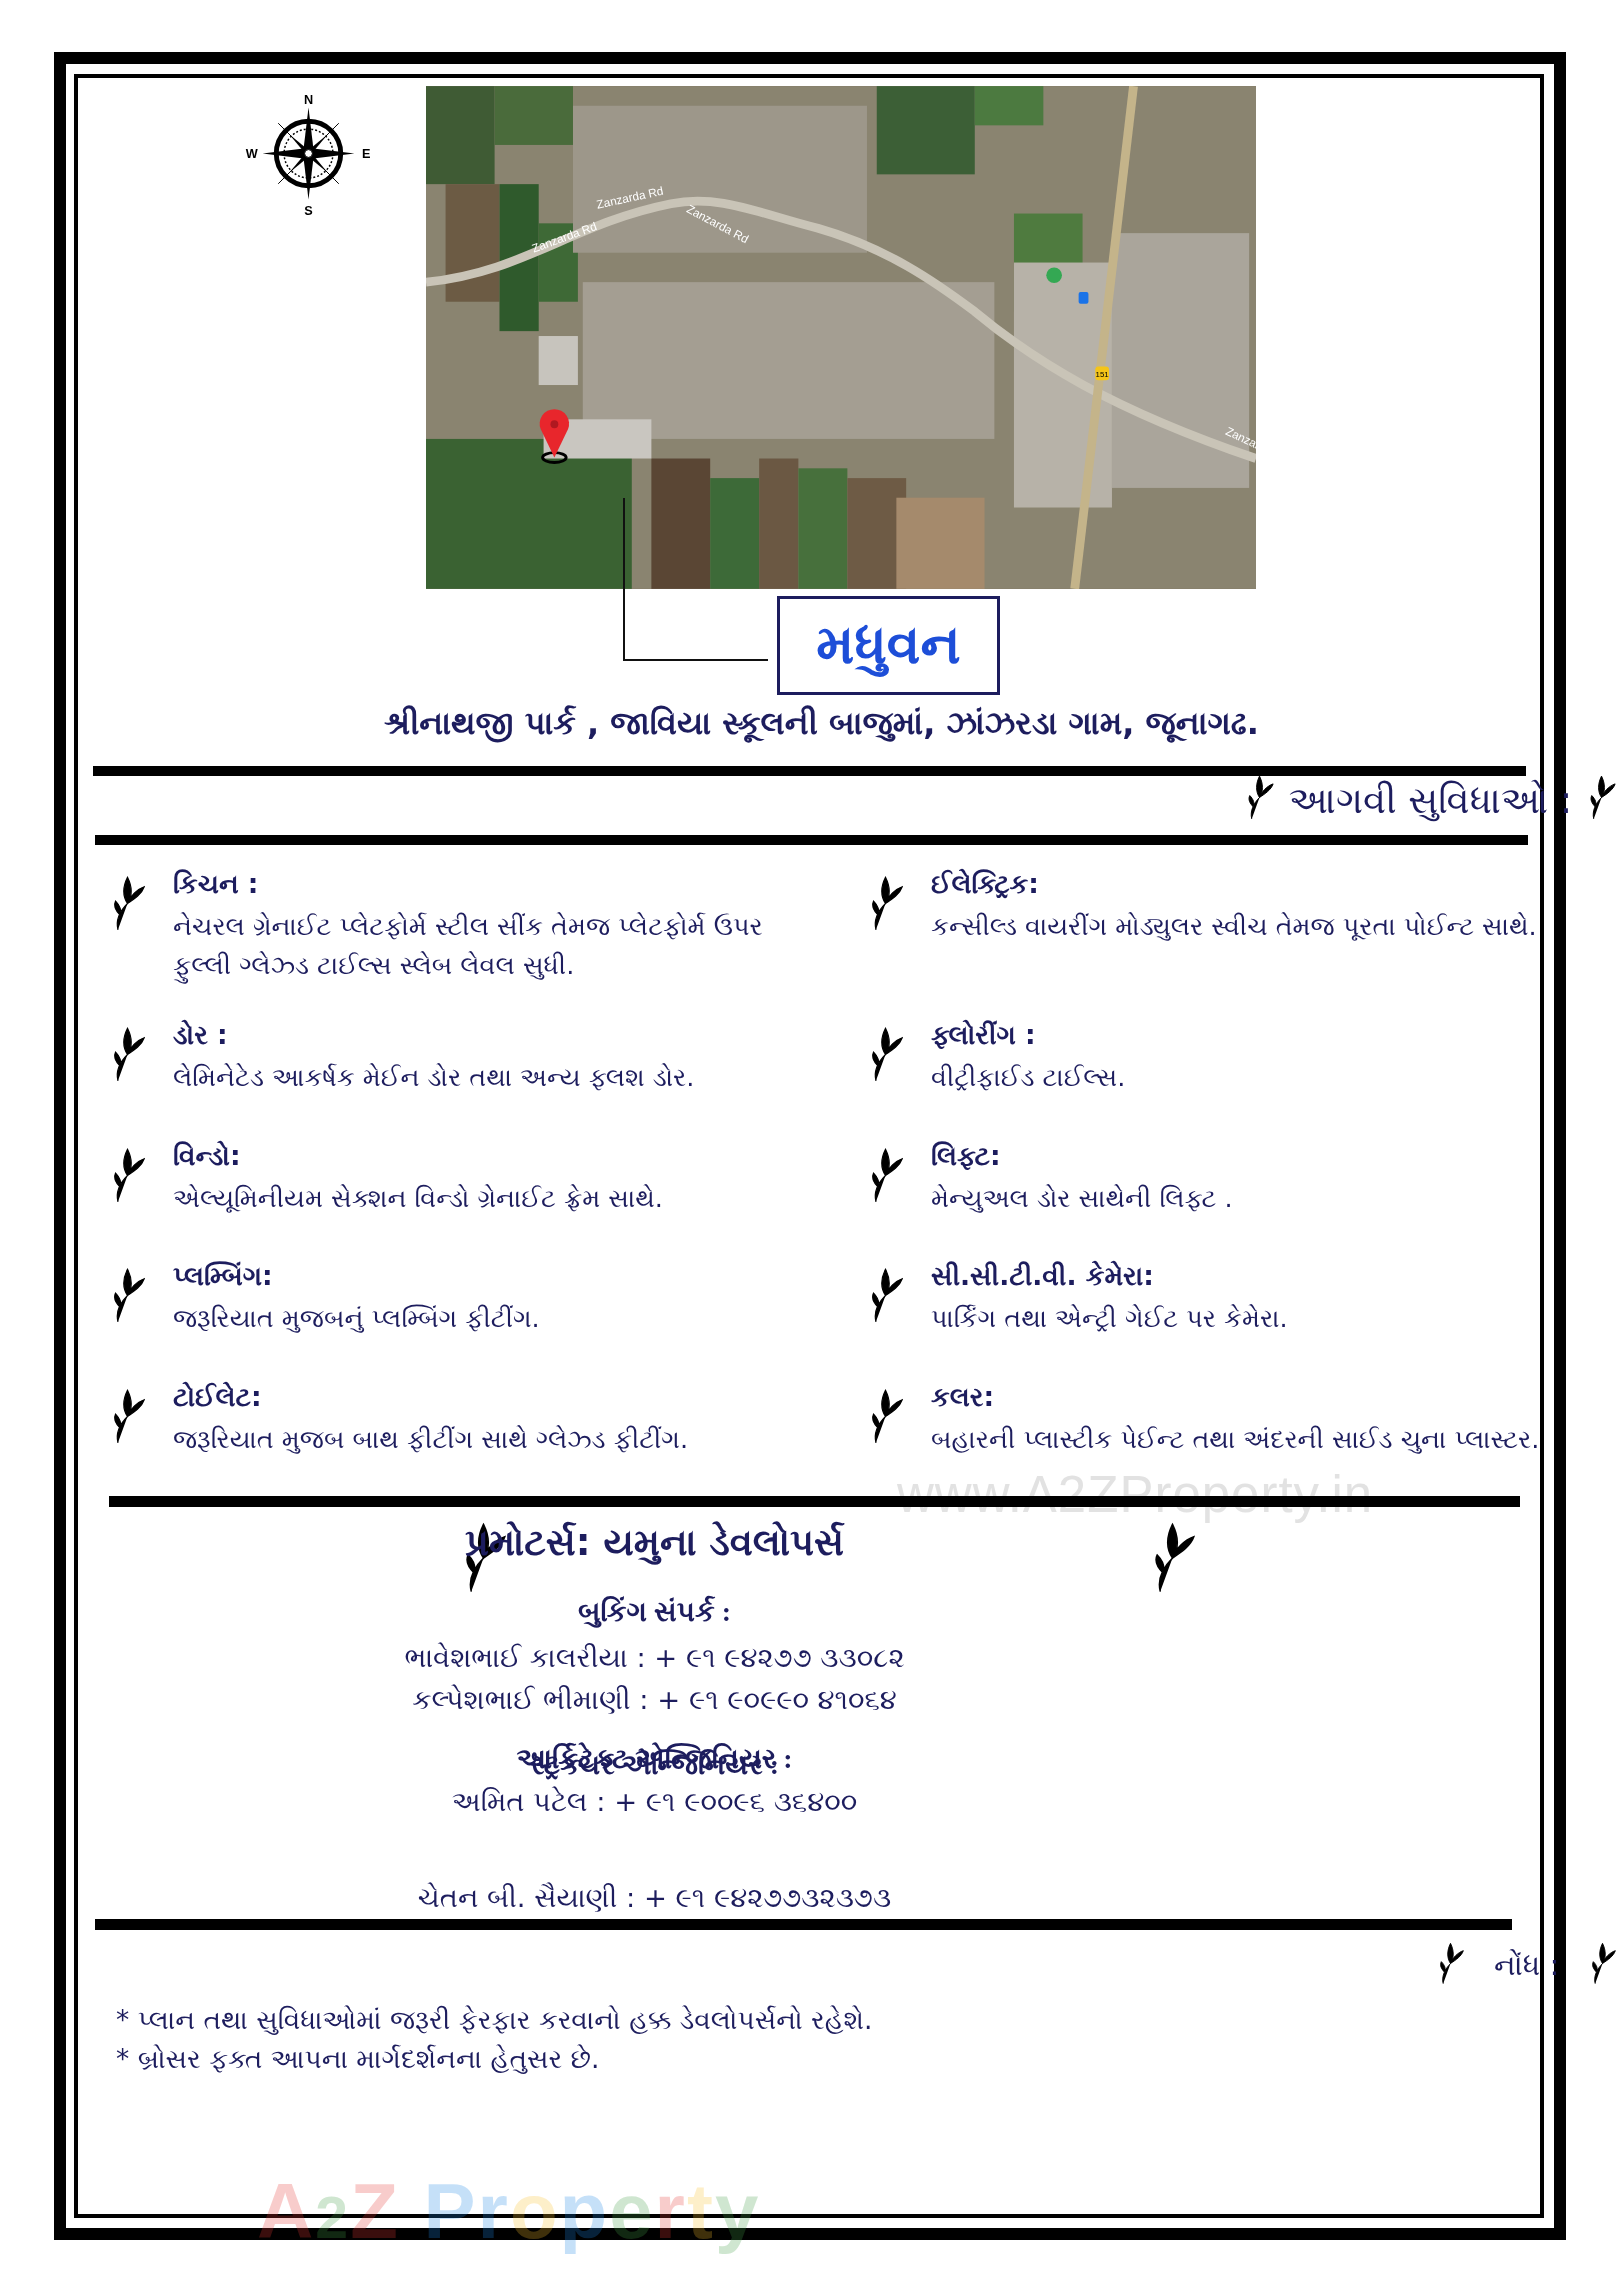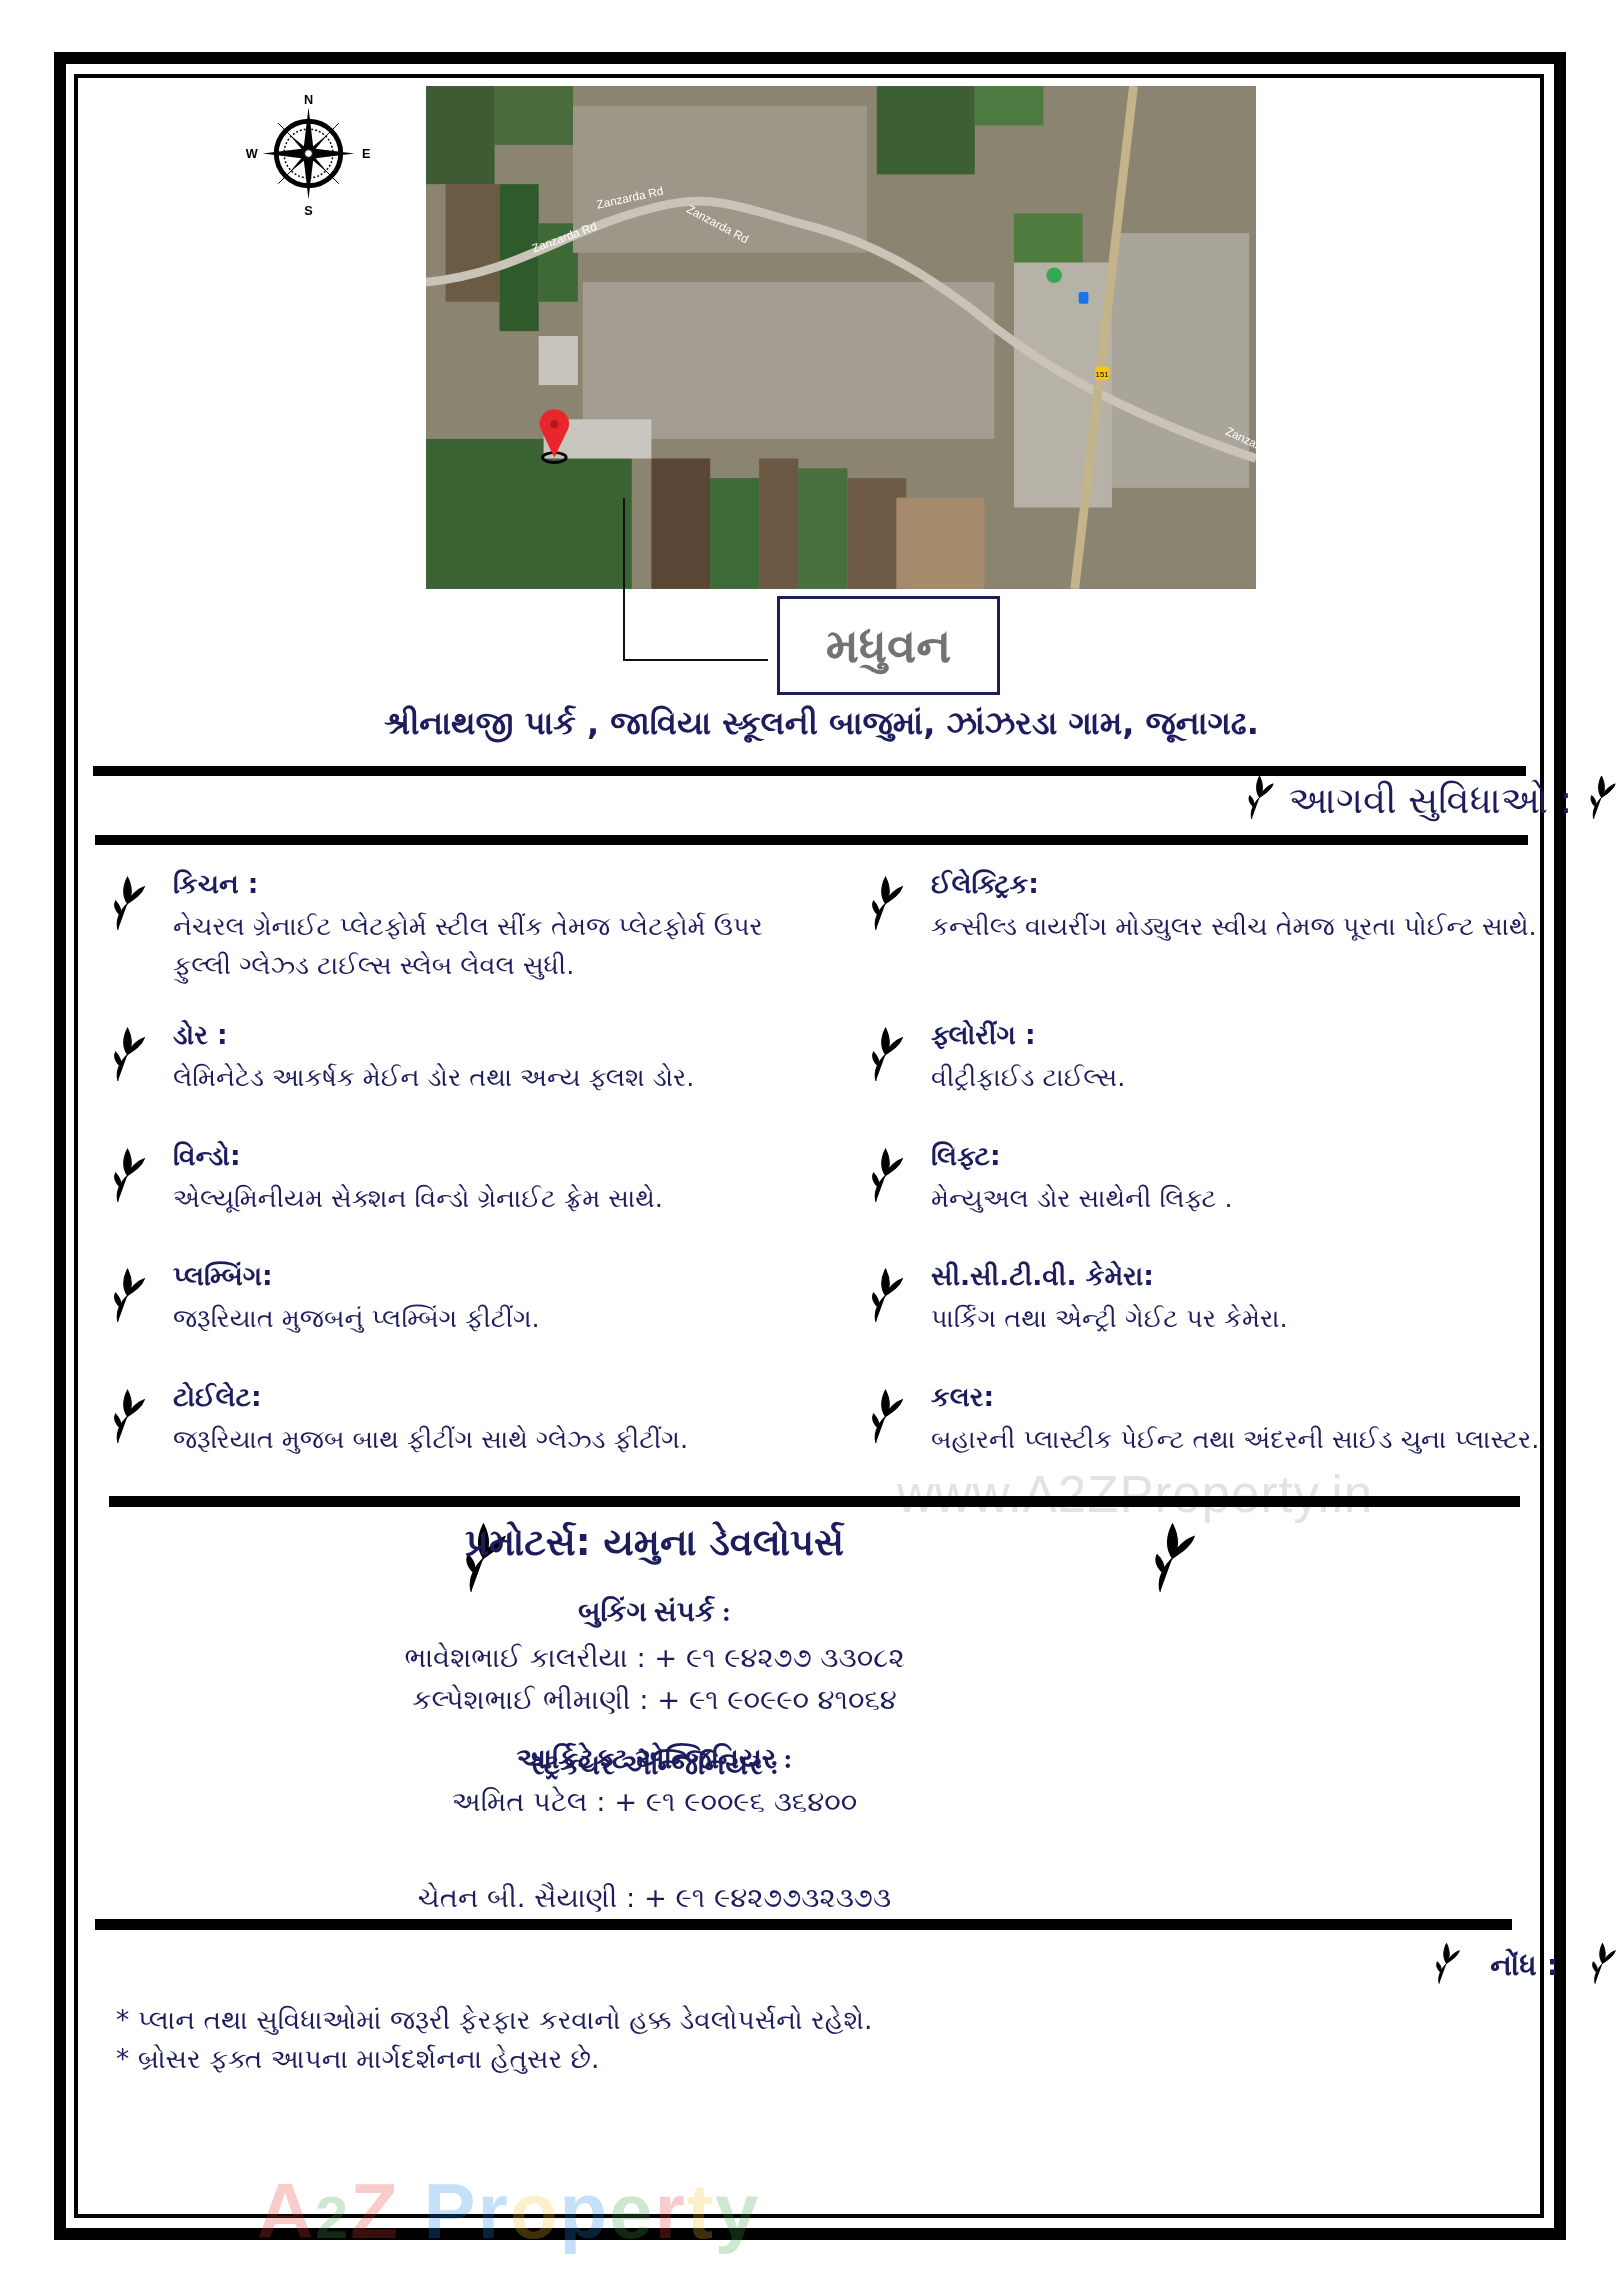--- a/index.html
+++ b/index.html
@@ -10,21 +10,21 @@
   .inner-border { position:absolute; left:74px; top:74px; width:1470px; height:2144px;
                   box-sizing:border-box; border:4.9px solid #000; }
   .compass { position:absolute; left:245px; top:90px; width:127px; height:127px; }
   .map { position:absolute; left:426px; top:86px; width:830px; height:503px; overflow:hidden;
          background:#7d7862; }
   .map svg { display:block; }
   .connector-v { position:absolute; left:623px; top:498px; width:2px; height:163px; background:#111; }
   .connector-h { position:absolute; left:623px; top:659px; width:145px; height:2px; background:#111; }
   .title-box { position:absolute; left:777px; top:596px; width:223px; height:99px; box-sizing:border-box;
                border:3.9px solid #1d1d5e; display:flex; align-items:center; justify-content:center; }
-  .title-box span { font-family:Liberation Sans, sans-serif; font-weight:bold; font-size:47px; color:#737373; }
+  .title-box span { font-family:Liberation Serif, serif; font-weight:bold; font-size:54px; color:#1d4ed8; }
   .address { position:absolute; left:12px; width:1619px; top:704px; text-align:center;
              font-size:32px; font-weight:bold; color:#1d1d5e; }
   .hbar { position:absolute; background:#000; }
   .section-head { position:absolute; left:0; width:1619px; text-align:right; font-size:37px; color:#1d1d5e; }
   .section-head .orn { display:inline-block; vertical-align:middle; }
   .feat { position:absolute; width:706px; }
   .feat .orn { position:absolute; left:0; top:3.9px; }
   .feat .ft { position:absolute; left:67px; top:0; font-weight:bold; font-size:26.5px; color:#1d1d5e; }
   .feat .fd { position:absolute; left:67px; top:39px; width:647px; font-size:25.5px; line-height:39px; color:#1d1d5e; }
   .center-line { position:absolute; left:0; width:1309px; text-align:center; color:#1d1d5e; }
@@ -220,21 +220,21 @@
 <div class="center-line promoter">પ્રમોટર્સ: યમુના ડેવલોપર્સ</div>
 <div class="center-line sub-head" style="top:1596px;">બુકિંગ સંપર્ક :</div>
 <div class="center-line contact" style="top:1642px;">ભાવેશભાઈ કાલરીયા :  + ૯૧ ૯૪૨૭૭ ૩૩૦૮૨</div>
 <div class="center-line contact" style="top:1684px;">કલ્પેશભાઈ ભીમાણી  :  + ૯૧ ૯૦૯૯૦ ૪૧૦૬૪</div>
 <div class="center-line sub-head" style="top:1743px;">આર્કિટેક્ટ એન્જિનિયર :</div>
 <div class="center-line contact" style="top:1786px;">અમિત પટેલ :  + ૯૧ ૯૦૦૯૬ ૩૬૪૦૦</div>
 <div class="center-line sub-head" style="top:1749px;">સ્ટ્રક્ચર એન્જિનિયર :</div>
 <div class="center-line contact" style="top:1882px;">ચેતન બી. સૈયાણી :  + ૯૧ ૯૪૨૭૭૩૨૩૭૩</div>
 <div class="hbar" style="left:95px; top:1919px; width:1417px; height:10.8px;"></div>
 
-<div class="section-head" style="top:1939px; font-size:29px; font-weight:bold;">
+<div class="section-head" style="top:1939px; font-size:29px; font-weight:normal;">
   <span class="orn"><svg width="33" height="49" viewBox="0 0 36 48">
         <path d="M18,2 C14,10 14,18 18,24 C22,18 22,10 18,2 Z M18,24 C12,30 8,38 10,46 M18,24 C24,20 30,16 32,10 C26,12 20,18 18,24 Z M12,34 C8,30 6,26 8,22 C12,26 13,30 12,34 Z" fill="#000" stroke="#000" stroke-width="1"></path>
       </svg></span>
   <span style="margin:0 17.6px;">નોંધ :</span>
   <span class="orn"><svg width="33" height="49" viewBox="0 0 36 48">
         <path d="M18,2 C14,10 14,18 18,24 C22,18 22,10 18,2 Z M18,24 C12,30 8,38 10,46 M18,24 C24,20 30,16 32,10 C26,12 20,18 18,24 Z M12,34 C8,30 6,26 8,22 C12,26 13,30 12,34 Z" fill="#000" stroke="#000" stroke-width="1"></path>
       </svg></span>
 </div>
 <div class="note-list">
   <div>* પ્લાન તથા સુવિધાઓમાં જરૂરી ફેરફાર કરવાનો હક્ક  ડેવલોપર્સનો રહેશે.</div>

